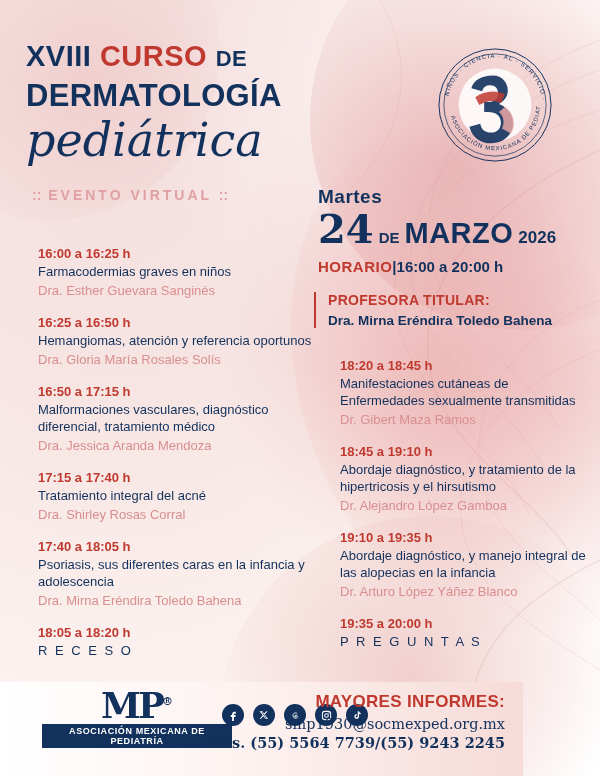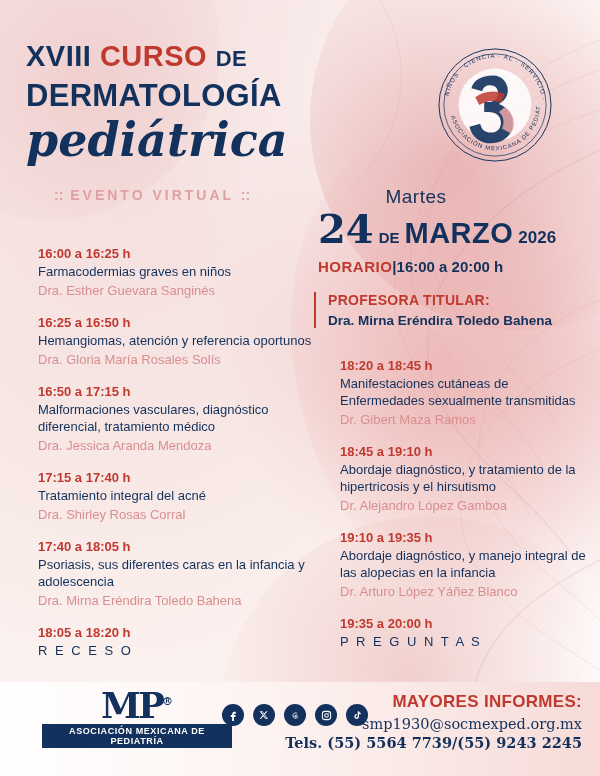--- a/index.html
+++ b/index.html
@@ -69,27 +69,27 @@
     font-weight: bold;
     color: #12315c;
     line-height: 1;
     letter-spacing: .3px;
   }
   .title-line3 {
     margin-top: 6px;
     font-family: "DejaVu Serif", serif;
     font-size: 46px;
     font-style: italic;
-    font-weight: bold;
+    font-weight: normal;
     color: #12315c;
     line-height: 1;
   }
   .virtual {
     margin-top: 24px;
-    margin-left: 28px;
+    margin-left: 6px;
     color: #e0a0a2;
     font-size: 14px;
     font-weight: bold;
     letter-spacing: 3px;
   }
   .virtual .dots { letter-spacing: 0px; }
 
   
   .logo {
     position: absolute;
@@ -100,23 +100,23 @@
 
   
   .date-block {
     position: absolute;
     left: 318px; top: 186px;
     width: 262px;
     z-index: 4;
     color: #12315c;
   }
   .date-day-word {
-    text-align: center;
+    text-align: left;
     font-size: 19px;
-    font-weight: normal;
+    font-weight: bold;
     letter-spacing: .5px;
     padding-right: 66px;
   }
   .date-main {
     display: flex;
     align-items: baseline;
     gap: 5px;
     margin-top: 1px;
   }
   .date-num {
@@ -198,21 +198,21 @@
     color: #12315c;
     font-size: 13px;
     letter-spacing: 2px;
     margin-top: 2px;
   }
 
   
   .footer {
     position: absolute;
     left: 0; bottom: 0;
-    width: 600px; height: 94px;
+    width: 523px; height: 94px;
     z-index: 6;
   }
   .footer-bg {
     position: absolute;
     inset: 0;
     background: linear-gradient(to right, #ffffff 0%, #fdf3f1 45%, #f6dbd8 100%);
   }
   .amp-logo {
     position: absolute;
     left: 42px; top: 6px;

